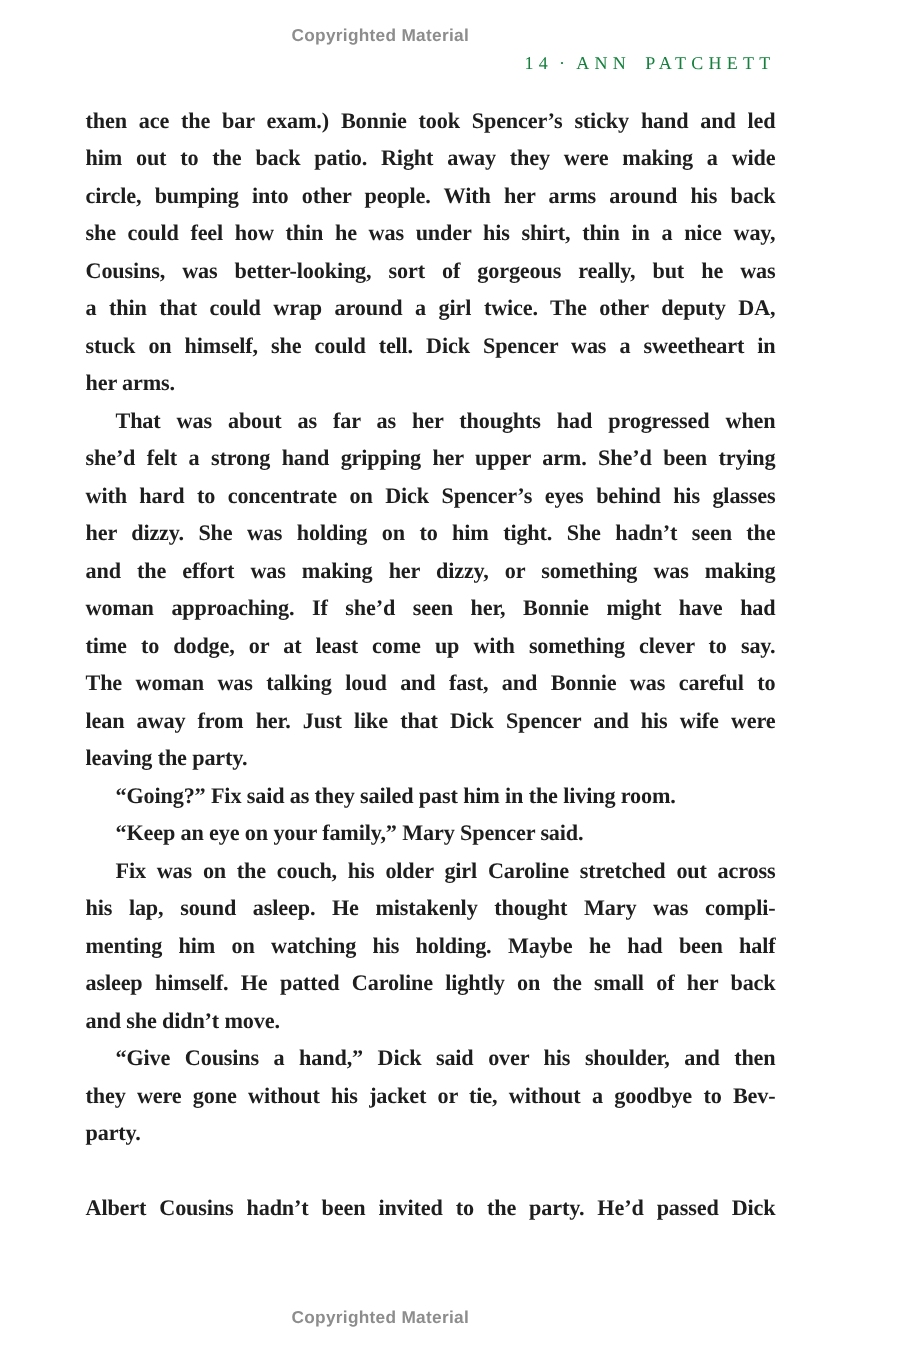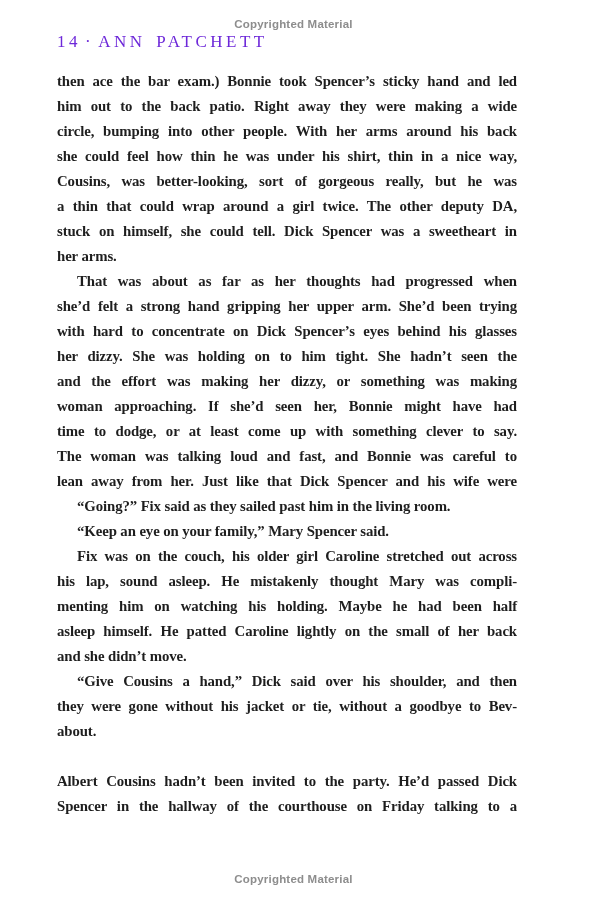--- a/index.html
+++ b/index.html
@@ -19,33 +19,32 @@
     position: absolute;
     left: 0;
     width: 507px;
     text-align: center;
     font-family: "Liberation Sans", "DejaVu Sans", sans-serif;
     font-weight: 700;
     font-size: 11.5px;
     line-height: 14px;
     color: #8d8d8d;
     letter-spacing: 0.2px;
-    margin-left: 40px;
   }
   .watermark.top { top: 17px; }
   .watermark.bottom { top: 872px; }
   .running-head {
     position: absolute;
     top: 35px;
     left: 57px;
     width: 460px;
-    text-align: left;
-    font-size: 17px;
+    text-align: right;
+    font-size: 12px;
     line-height: 14px;
-    color: #6d28d9;
+    color: #15803d;
     letter-spacing: 3.5px;
     word-spacing: 3px;
   }
   .running-head .sep {
     padding: 0 4px;
   }
   .body-text {
     position: absolute;
     top: 69px;
     left: 57px;
@@ -93,40 +92,40 @@
       <div class="para">
         <div class="line indent">That was about as far as her thoughts had progressed when</div>
         <div class="line">she’d felt a strong hand gripping her upper arm. She’d been trying</div>
         <div class="line">with hard to concentrate on Dick Spencer’s eyes behind his glasses</div>
         <div class="line">her dizzy. She was holding on to him tight. She hadn’t seen the</div>
         <div class="line">and the effort was making her dizzy, or something was making</div>
         <div class="line">woman approaching. If she’d seen her, Bonnie might have had</div>
         <div class="line">time to dodge, or at least come up with something clever to say.</div>
         <div class="line">The woman was talking loud and fast, and Bonnie was careful to</div>
         <div class="line">lean away from her. Just like that Dick Spencer and his wife were</div>
+        <div class="line last">leaving the party.</div>
       </div>
       <div class="para">
         <div class="line indent last">“Going?” Fix said as they sailed past him in the living room.</div>
       </div>
       <div class="para">
         <div class="line indent last">“Keep an eye on your family,” Mary Spencer said.</div>
       </div>
       <div class="para">
         <div class="line indent">Fix was on the couch, his older girl Caroline stretched out across</div>
         <div class="line">his lap, sound asleep. He mistakenly thought Mary was compli-</div>
         <div class="line">menting him on watching his holding. Maybe he had been half</div>
         <div class="line">asleep himself. He patted Caroline lightly on the small of her back</div>
         <div class="line last">and she didn’t move.</div>
       </div>
       <div class="para">
         <div class="line indent">“Give Cousins a hand,” Dick said over his shoulder, and then</div>
         <div class="line">they were gone without his jacket or tie, without a goodbye to Bev-</div>
-        <div class="line last">about.</div>
+        <div class="line last">party.</div>
       </div>
       <div class="para section-break">
         <div class="line">Albert Cousins hadn’t been invited to the party. He’d passed Dick</div>
-        <div class="line">Spencer in the hallway of the courthouse on Friday talking to a</div>
       </div>
     </div>
 
   <div class="watermark bottom">Copyrighted Material</div>
 
 </div>
 
 </body></html>

